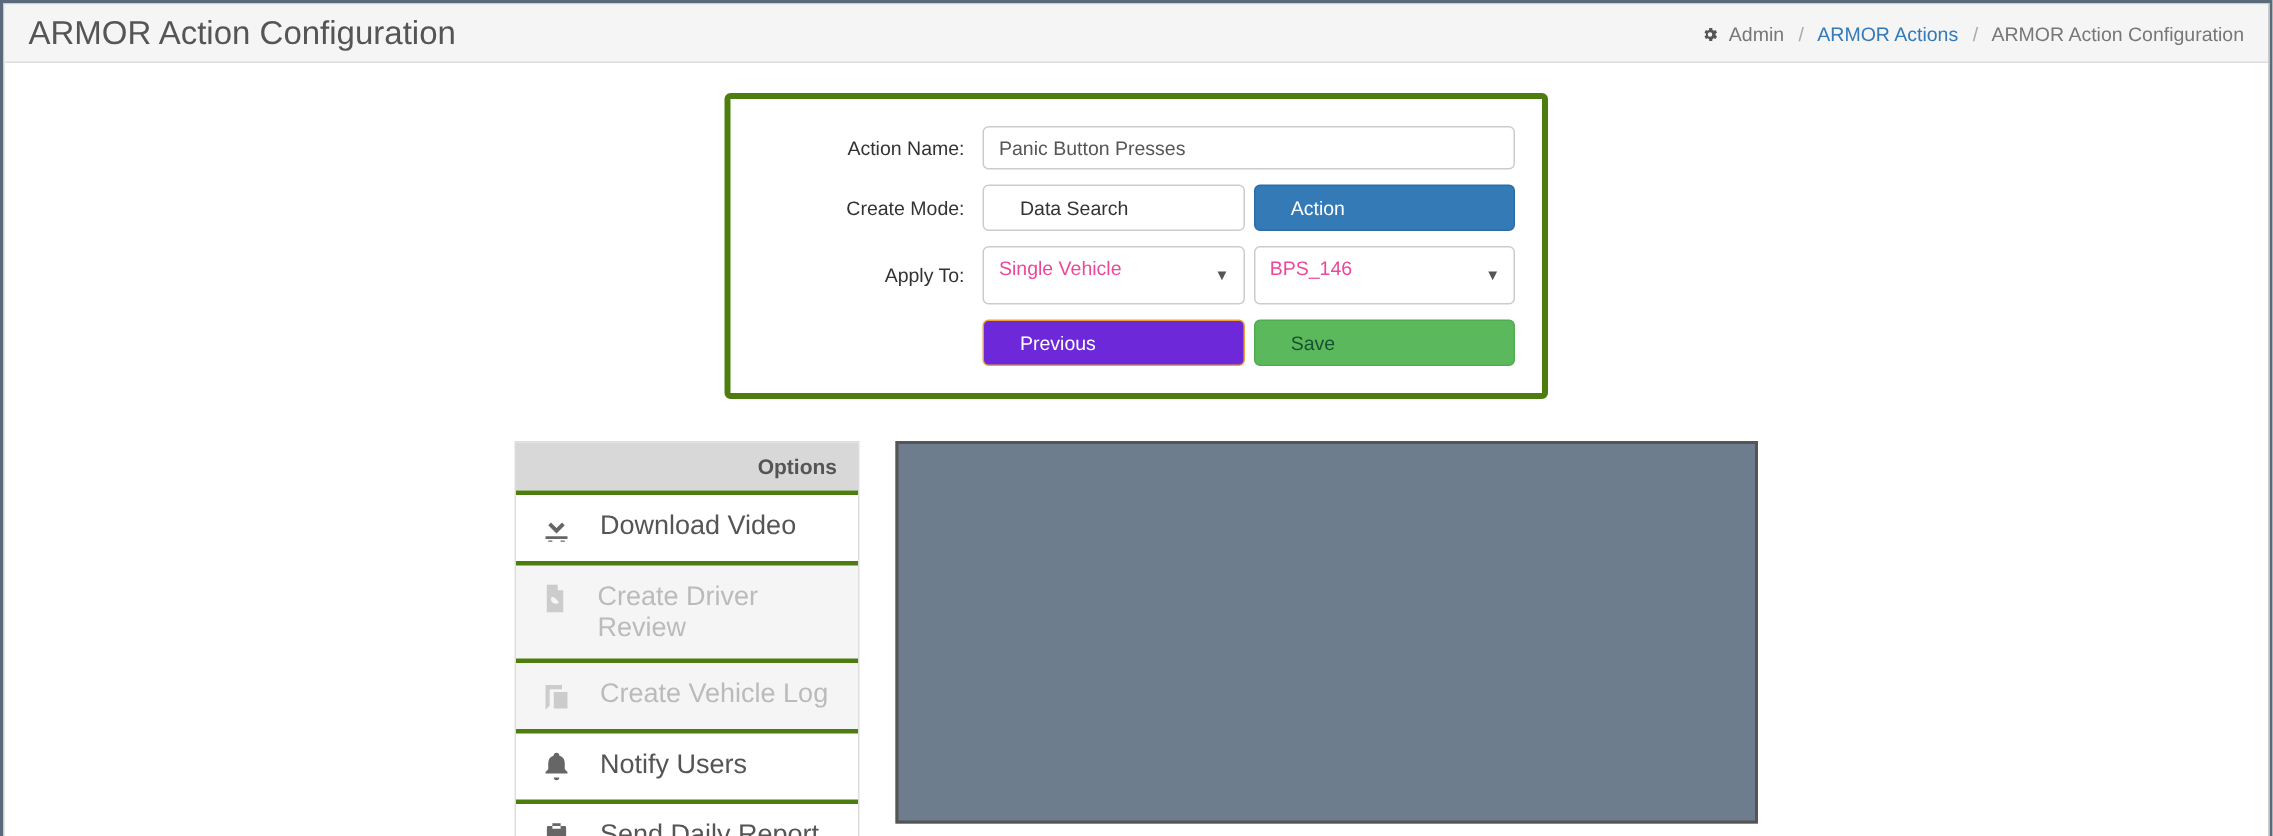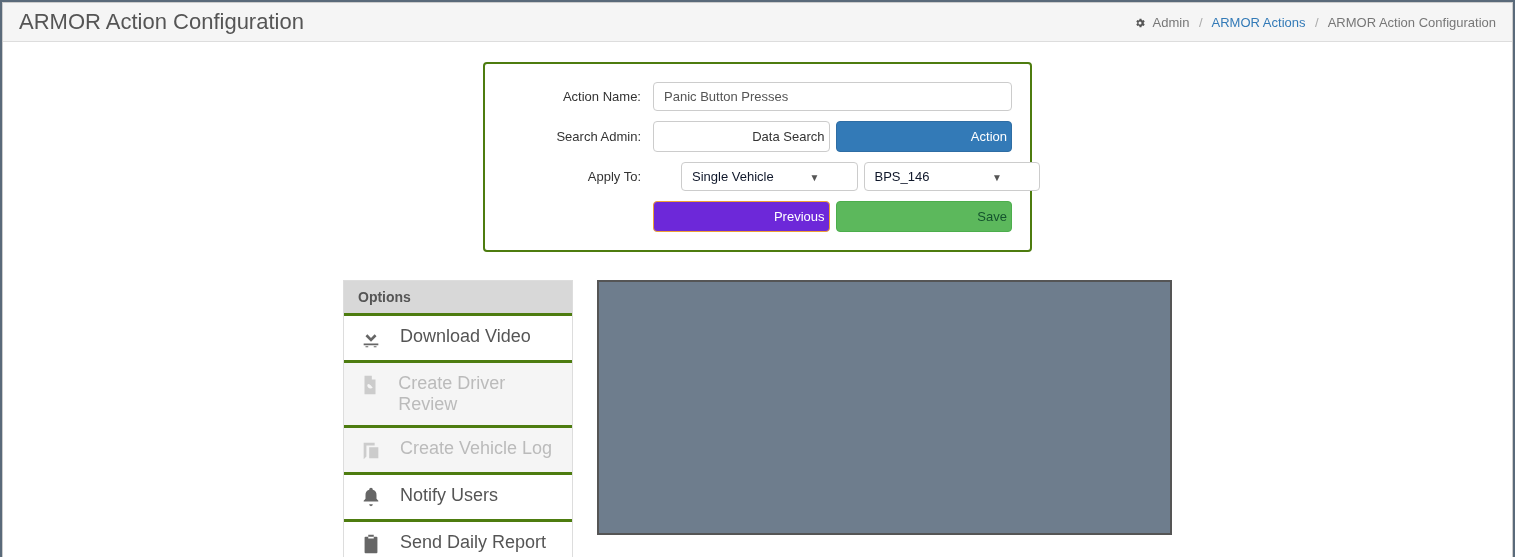--- a/index.html
+++ b/index.html
@@ -35,21 +35,21 @@
 .breadcrumb a { color: #337ab7; text-decoration: none; }
 .breadcrumb .sep { margin: 0 6px; color: #aaa; }
 .breadcrumb .icon { margin-right: 2px; }
 .content {
   padding: 20px;
   display: flex;
   flex-direction: column;
   align-items: center;
 }
 .config-panel {
-  border: 2px solid #4d7c0f;
+  border: 4px solid #4d7c0f;
   border-radius: 4px;
   padding: 18px;
   width: 549px;
   background: #fff;
 }
 .form-row {
   display: flex;
   align-items: center;
   margin-bottom: 10px;
 }
@@ -68,27 +68,27 @@
 }
 input[type=text].fc {
   width: 100%;
   padding: 6px 10px;
   border: 1px solid #ccc;
   border-radius: 4px;
   font-size: 13px;
   color: #555;
 }
 .btn {
-  padding: 7px 4px;
+  padding: 7px 24px;
   border: 1px solid #ccc;
   border-radius: 4px;
   background: #fff;
   font-size: 13px;
   cursor: pointer;
-  text-align: right;
+  text-align: left;
   color: #333;
 }
 .btn.active {
   background: #337ab7;
   border-color: #2e6da4;
   color: #fff;
 }
 .btn-group .btn { flex: 1; }
 .btn-warning {
   flex: 1;
@@ -101,29 +101,28 @@
   background: #5cb85c;
   border-color: #4cae4c;
   color: #14532d;
 }
 .select-wrap {
   position: relative;
   flex: 1;
 }
 .select-wrap .select-btn {
   width: 100%;
-  padding: 6px 24px 6px 10px;
+  padding: 6px 24px 16px 10px;
   border: 1px solid #ccc;
   border-radius: 4px;
   background: #fff;
   font-size: 13px;
   text-align: left;
   cursor: pointer;
-  color: #0f172a;
-  margin-left: 28px;
+  color: #ec4899;
 }
 .select-wrap .caret {
   position: absolute;
   right: 10px;
   top: 50%;
   transform: translateY(-50%);
   font-size: 10px;
   color: #555;
   pointer-events: none;
 }
@@ -137,20 +136,21 @@
   width: 230px;
   border: 1px solid #ddd;
   background: #fff;
 }
 .options-header {
   background: #d8d8d8;
   padding: 8px 14px;
   font-weight: bold;
   font-size: 14px;
   color: #555;
+  text-align: right;
 }
 .option-item {
   display: flex;
   align-items: flex-start;
   padding: 10px 14px;
   border-top: 3px solid #4d7c0f;
   cursor: pointer;
   font-size: 18px;
   color: #555;
 }
@@ -200,21 +200,21 @@
     <div class="config-panel">
 
       <div class="form-row">
         <div class="form-label">Action Name:</div>
         <div class="form-controls">
           <input type="text" class="fc" value="Panic Button Presses" style="">
         </div>
       </div>
 
       <div class="form-row">
-        <div class="form-label">Search Admin:</div>
+        <div class="form-label">Create Mode:</div>
         <div class="form-controls btn-group">
           <button class="btn">Data Search</button>
           <button class="btn active">Action</button>
         </div>
       </div>
 
       <div class="form-row">
         <div class="form-label">Apply To:</div>
         <div class="form-controls">
           <div class="select-wrap">

